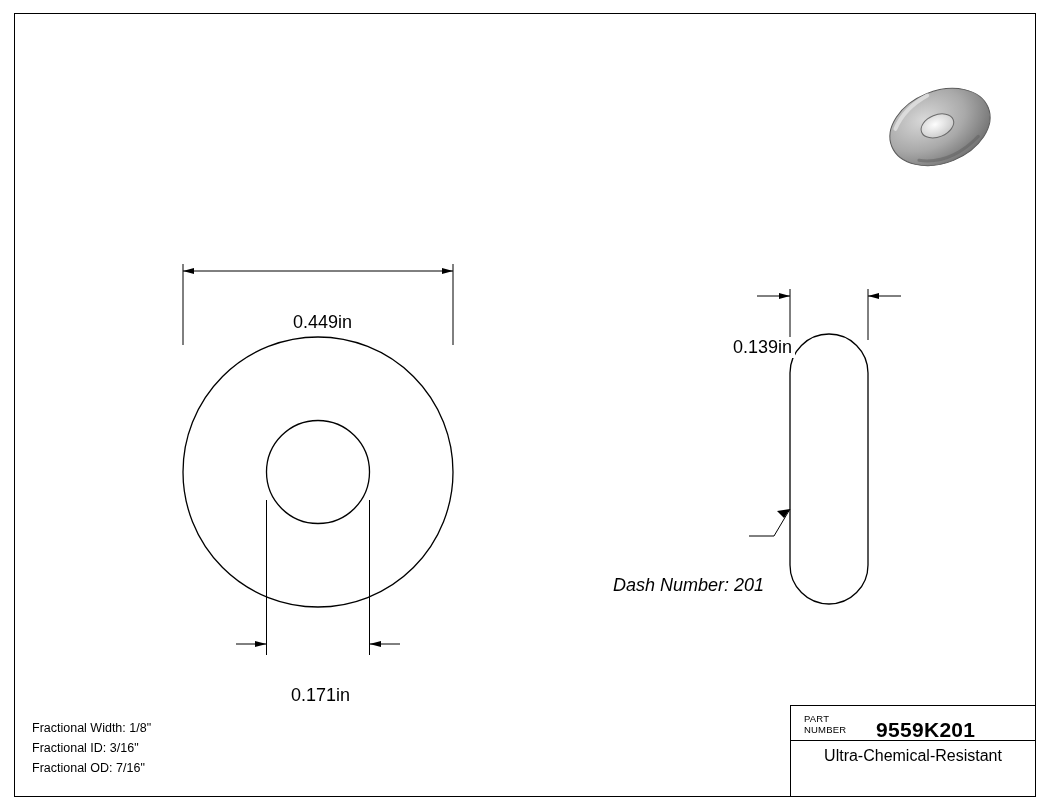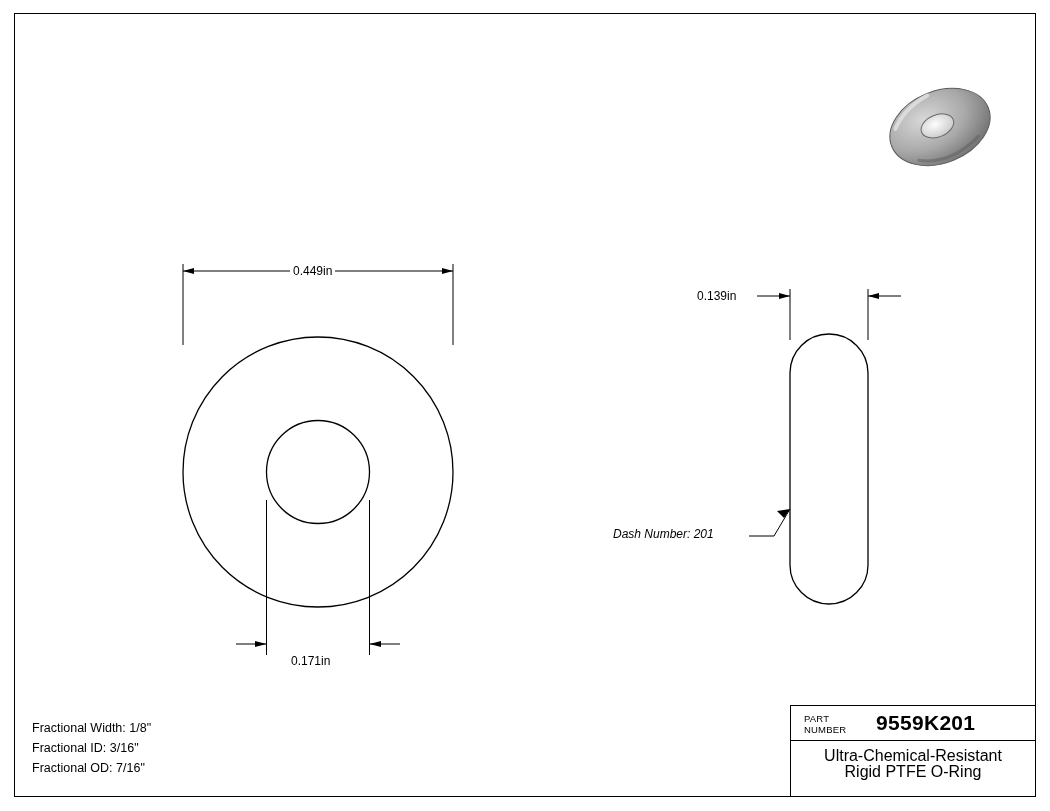--- a/index.html
+++ b/index.html
@@ -28,25 +28,26 @@
   }
   svg.overlay {
     position: absolute;
     left: 0;
     top: 0;
     width: 1050px;
     height: 811px;
   }
   .dimtext {
     position: absolute;
-    font-size: 12px;
+    font-size: 18px;
     color: #000000;
     white-space: nowrap;
     background: #ffffff;
     padding: 0 3px;
+    margin-top: 48px;
   }
   .speclist {
     position: absolute;
     left: 32px;
     top: 718px;
     font-size: 12.5px;
     line-height: 20px;
     color: #000000;
   }
   .speclist div {
@@ -73,21 +74,21 @@
     left: 14px;
     top: 7px;
     font-size: 9.5px;
     line-height: 11px;
     color: #000000;
     letter-spacing: 0.2px;
   }
   .tb-partnum {
     position: absolute;
     left: 86px;
-    top: 5px;
+    top: 12px;
     font-size: 21px;
     font-weight: bold;
     color: #000000;
     letter-spacing: 0.3px;
   }
   .tb-desc {
     padding-top: 7px;
     text-align: center;
     font-size: 16px;
     line-height: 16px;
@@ -166,38 +167,37 @@
     </defs>
     <g transform="rotate(-22 56 75)">
       <ellipse cx="56" cy="75" rx="52" ry="36" fill="url(#torusShade)" stroke="#5a5a5a" stroke-width="1"></ellipse>
       <ellipse cx="54" cy="73" rx="17" ry="11" fill="url(#holeShade)" stroke="#6a6a6a" stroke-width="1"></ellipse>
       <path d="M14 60 Q30 44 56 41" fill="none" stroke="#e6e6e6" stroke-width="4" stroke-linecap="round" opacity="0.75"></path>
       <path d="M24 98 Q52 114 88 98" fill="none" stroke="#5e5e5e" stroke-width="3" stroke-linecap="round" opacity="0.5"></path>
     </g>
   </svg>
 
   <div class="dimtext" style="left:290px; top:264px;">0.449in</div>
-  <div class="dimtext" style="left:288px; top:654px;">0.171in</div>
-  <div class="dimtext" style="left:694px; top:289px;">0.139in</div>
+  <div class="dimtext" style="left:288px; top:637px;">0.171in</div>
+  <div class="dimtext" style="left:730px; top:289px;">0.139in</div>
   <div class="dimtext" style="left:610px; top:527px;font-style:italic;">Dash Number: 201</div>
 
   <div class="speclist">
     <div>Fractional Width: 1/8"</div>
     <div>Fractional ID: 3/16"</div>
     <div>Fractional OD: 7/16"</div>
   </div>
 
   <div class="titleblock">
     <div class="tb-vline"></div>
     <div class="tb-top">
       <div class="tb-partlabel">
         <div>PART</div>
         <div>NUMBER</div>
       </div>
       <div class="tb-partnum">9559K201</div>
     </div>
     <div class="tb-desc">
       <div>Ultra-Chemical-Resistant</div>
-      <div>Rigid PTFE O-Ring</div>
     </div>
   </div>
 
 </div>
 
 </body></html>

